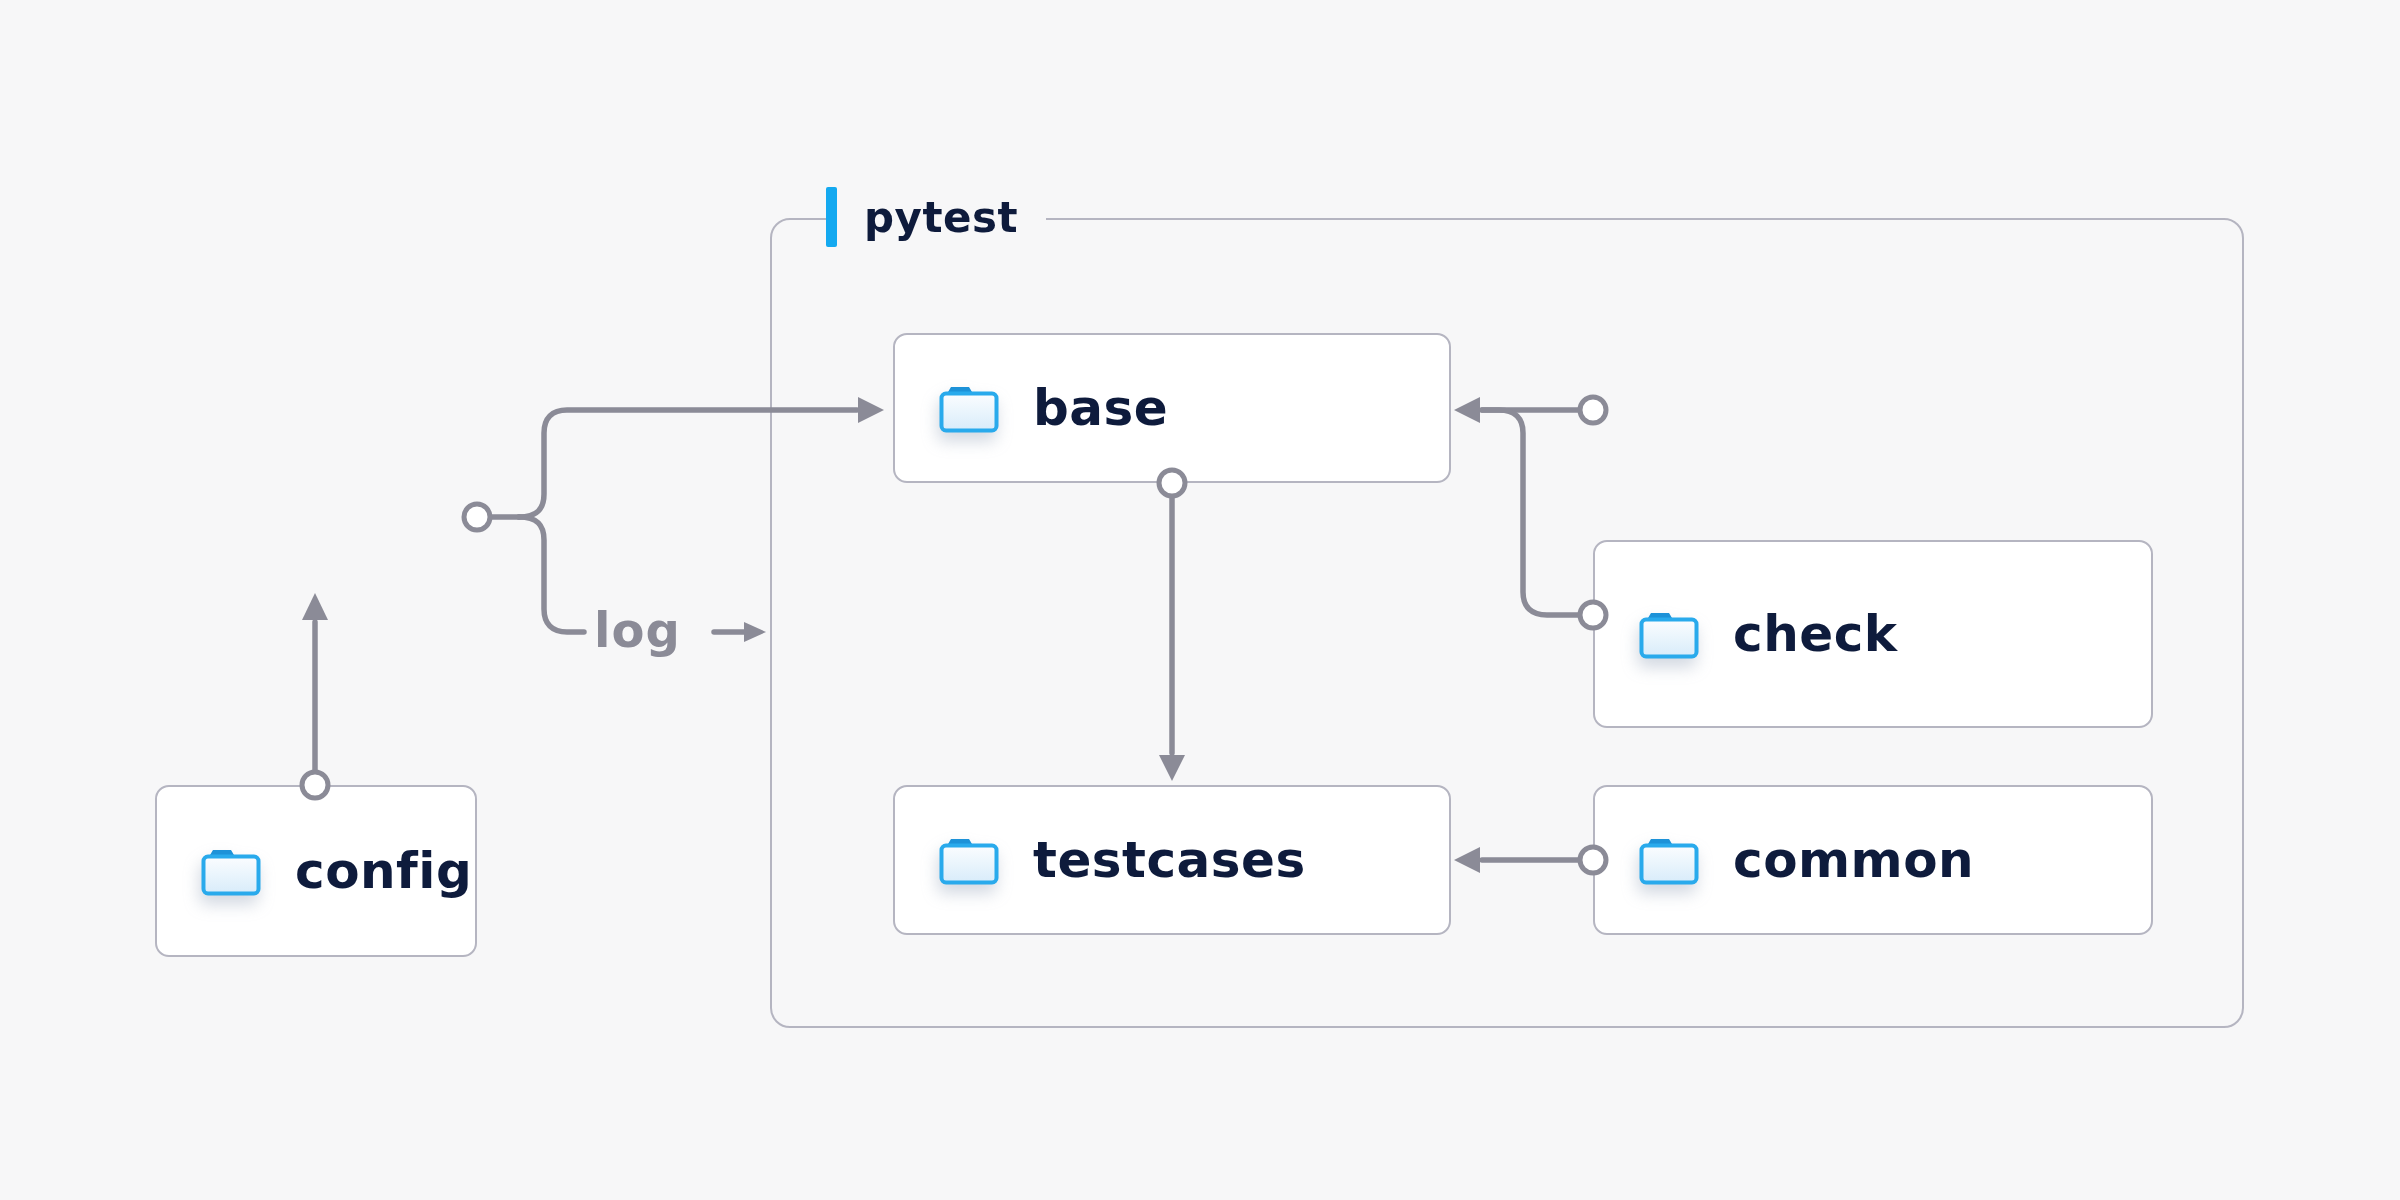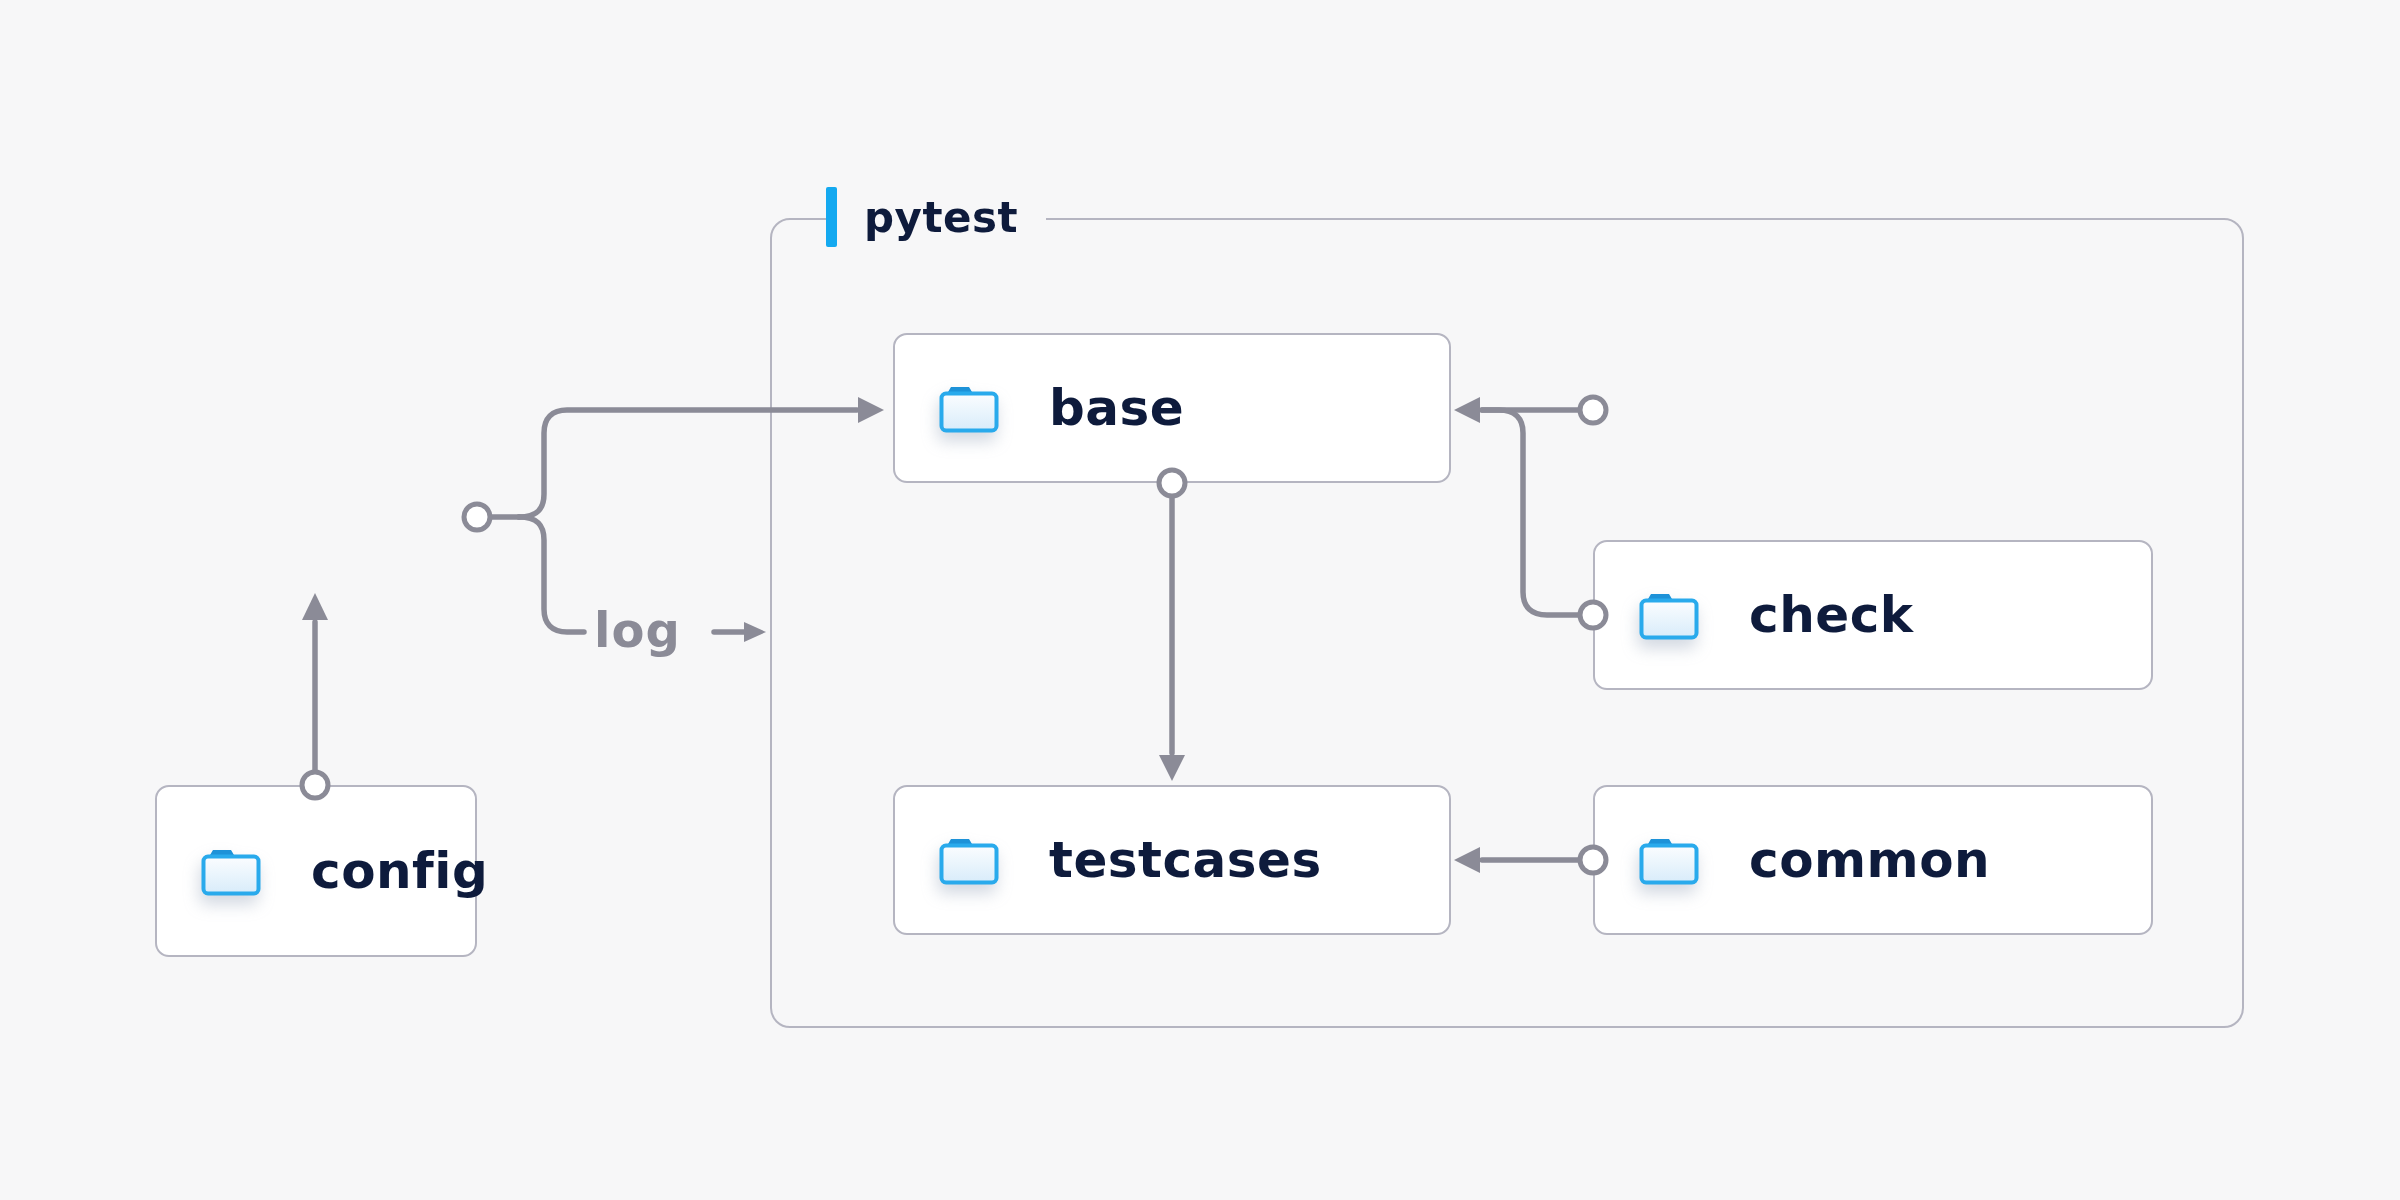--- a/index.html
+++ b/index.html
@@ -32,34 +32,34 @@
   }
   .group-label .gtxt{
     margin-left:27px;font-size:42px;font-weight:700;color:var(--text);
     letter-spacing:0.5px;
   }
 
   
   .node{
     position:absolute;background:var(--node-bg);
     border:2px solid var(--border);border-radius:14px;
-    display:flex;align-items:center;padding-left:42px;gap:48px;z-index:2;
+    display:flex;align-items:center;padding-left:42px;gap:32px;z-index:2;
   }
   .node .label{
     font-size:50px;font-weight:700;color:var(--text);letter-spacing:0.5px;
     white-space:nowrap;
   }
   .folder{width:64px;height:54px;flex:0 0 auto;
     filter:drop-shadow(-2px 9px 8px rgba(110,130,160,0.30));}
 
   .node-utils    {left:155px; top:443px; width:322px; height:148px;}
   .node-config   {left:155px; top:785px; width:322px; height:172px;}
   .node-base     {left:893px; top:333px; width:558px; height:150px;}
   .node-pymilvus {left:1593px;top:333px; width:560px; height:150px;}
-  .node-check    {left:1593px;top:540px; width:560px; height:150px;}
+  .node-check    {left:1593px;top:540px; width:560px; height:188px;}
   .node-testcases{left:893px; top:785px; width:558px; height:150px;}
   .node-common   {left:1593px;top:785px; width:560px; height:150px;}
 
   
   svg.wires{position:absolute;inset:0;width:2400px;height:1200px;z-index:4;pointer-events:none;}
   svg.wires .w{stroke:var(--wire);stroke-width:5.5;fill:none;stroke-linecap:round;}
   svg.wires .dot{fill:#ffffff;stroke:var(--wire);stroke-width:5;}
   svg.wires .ah{fill:var(--wire);stroke:none;}
 
   

